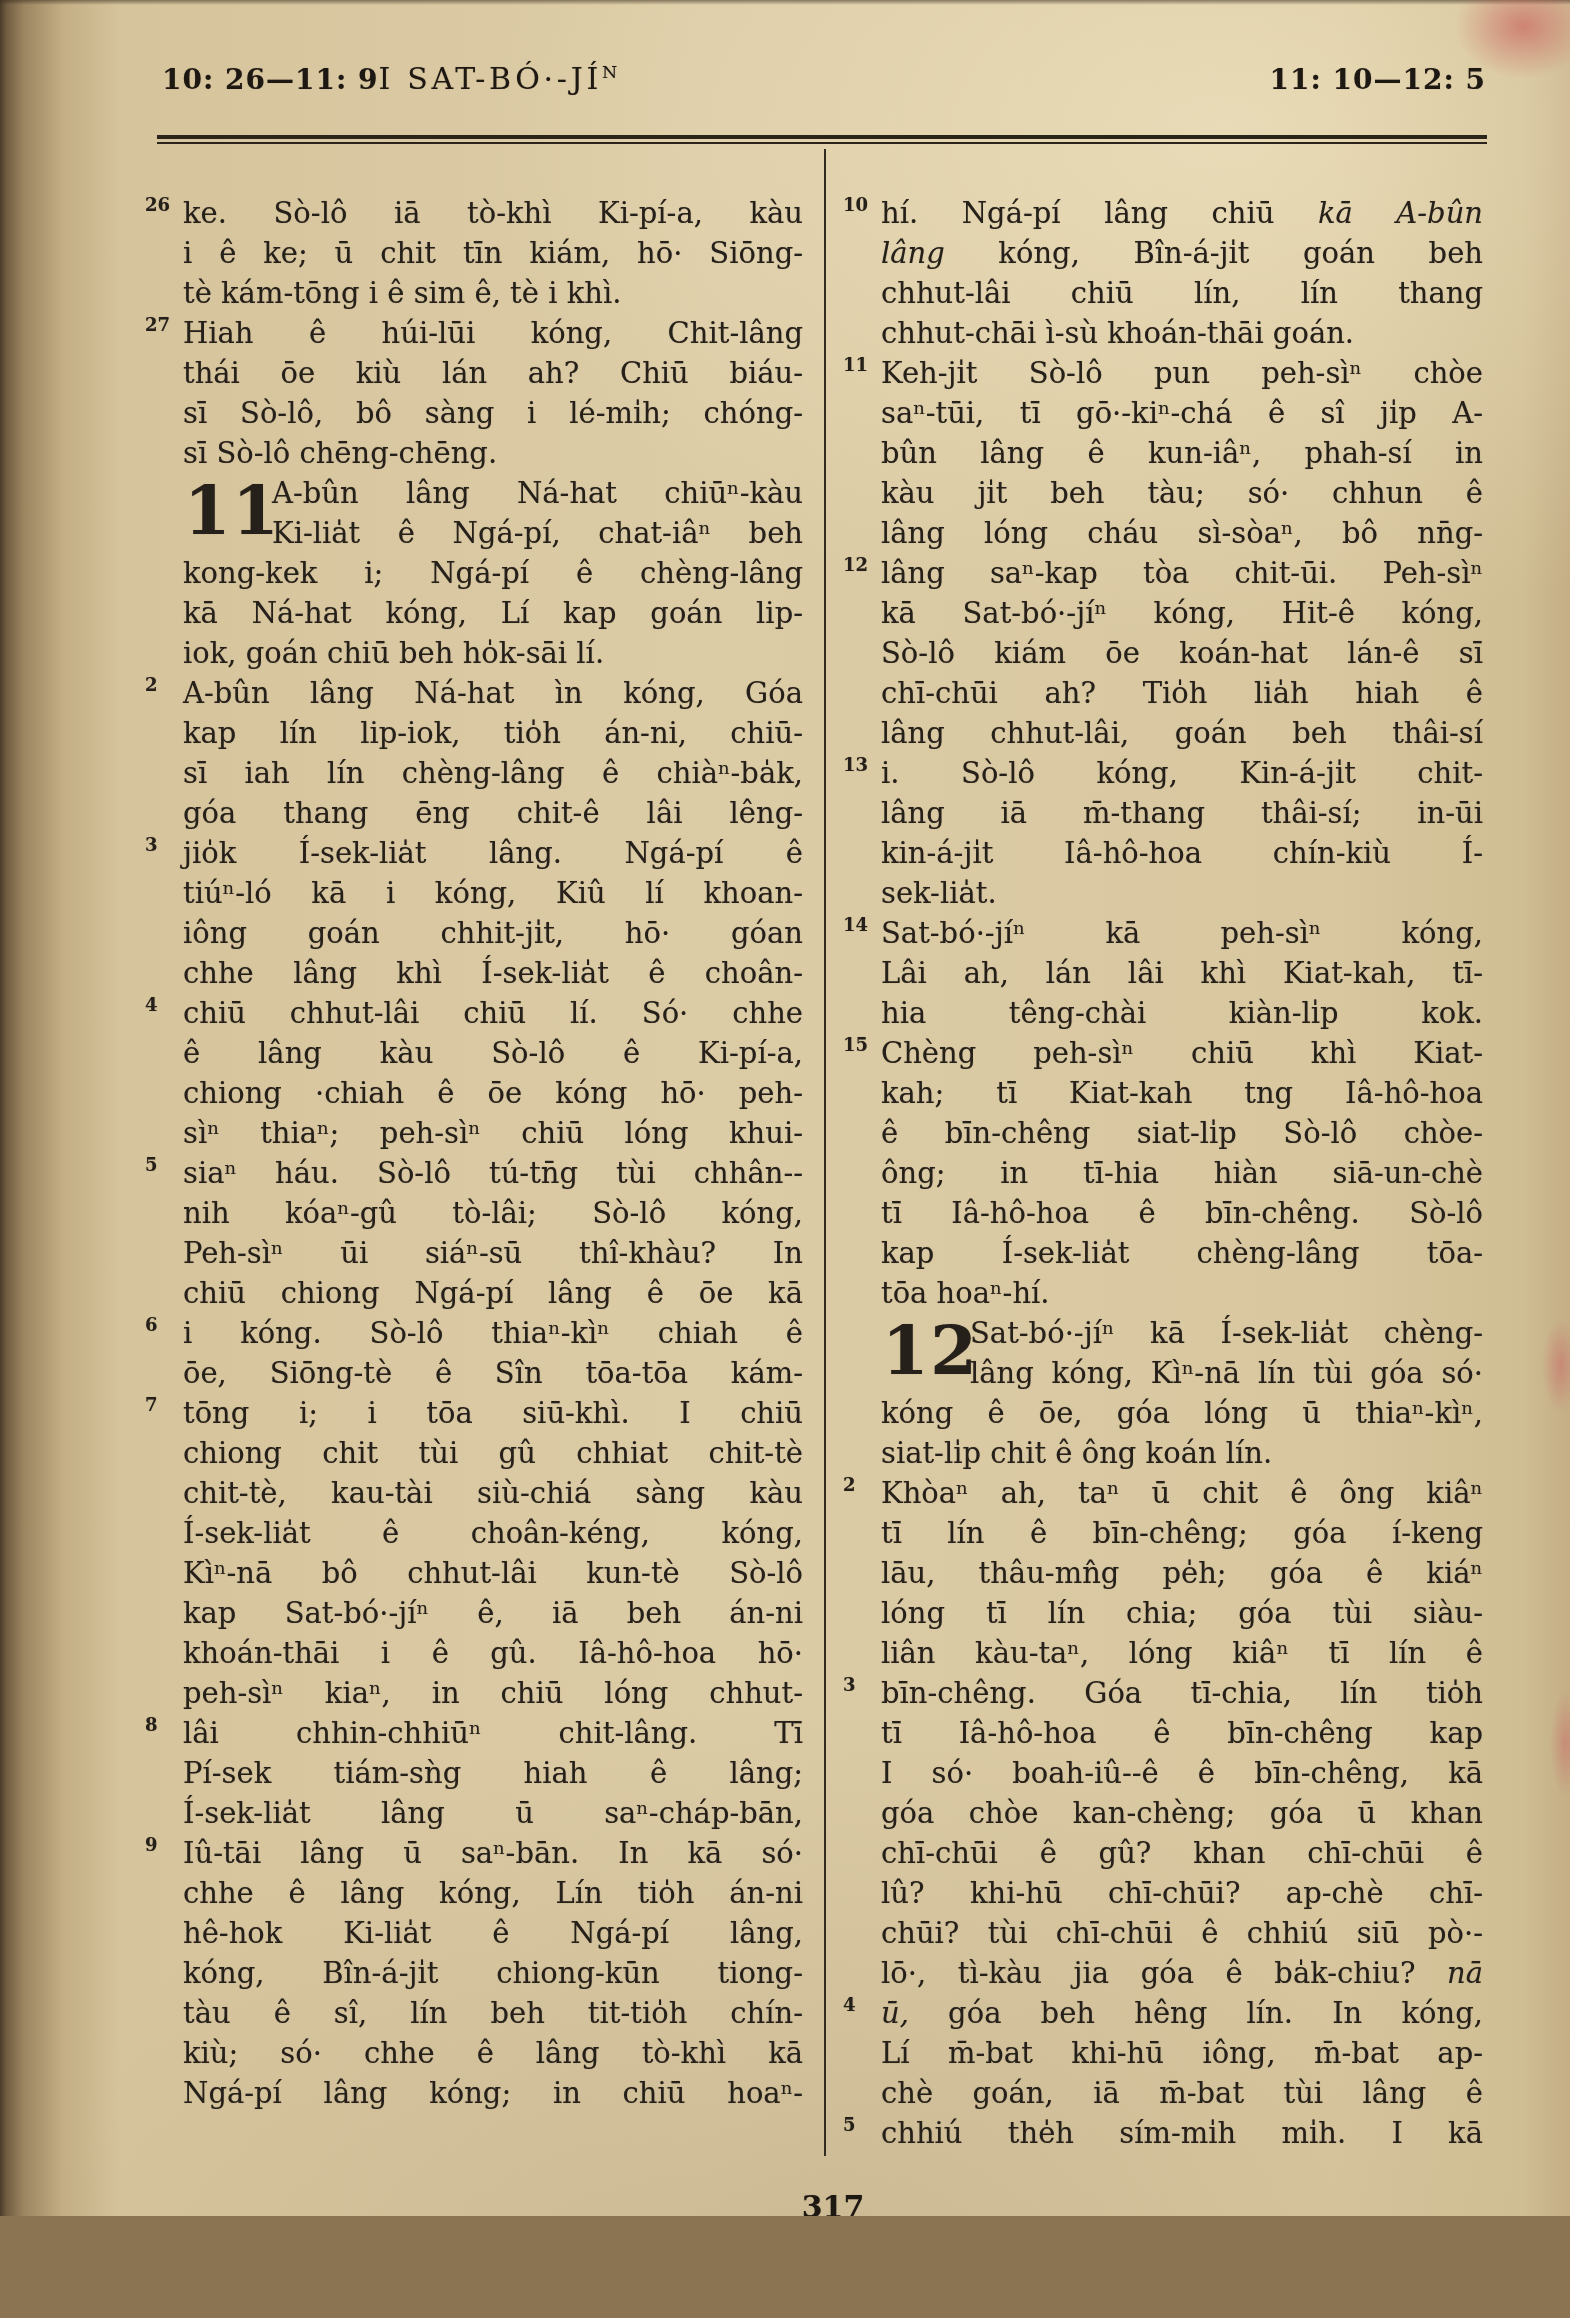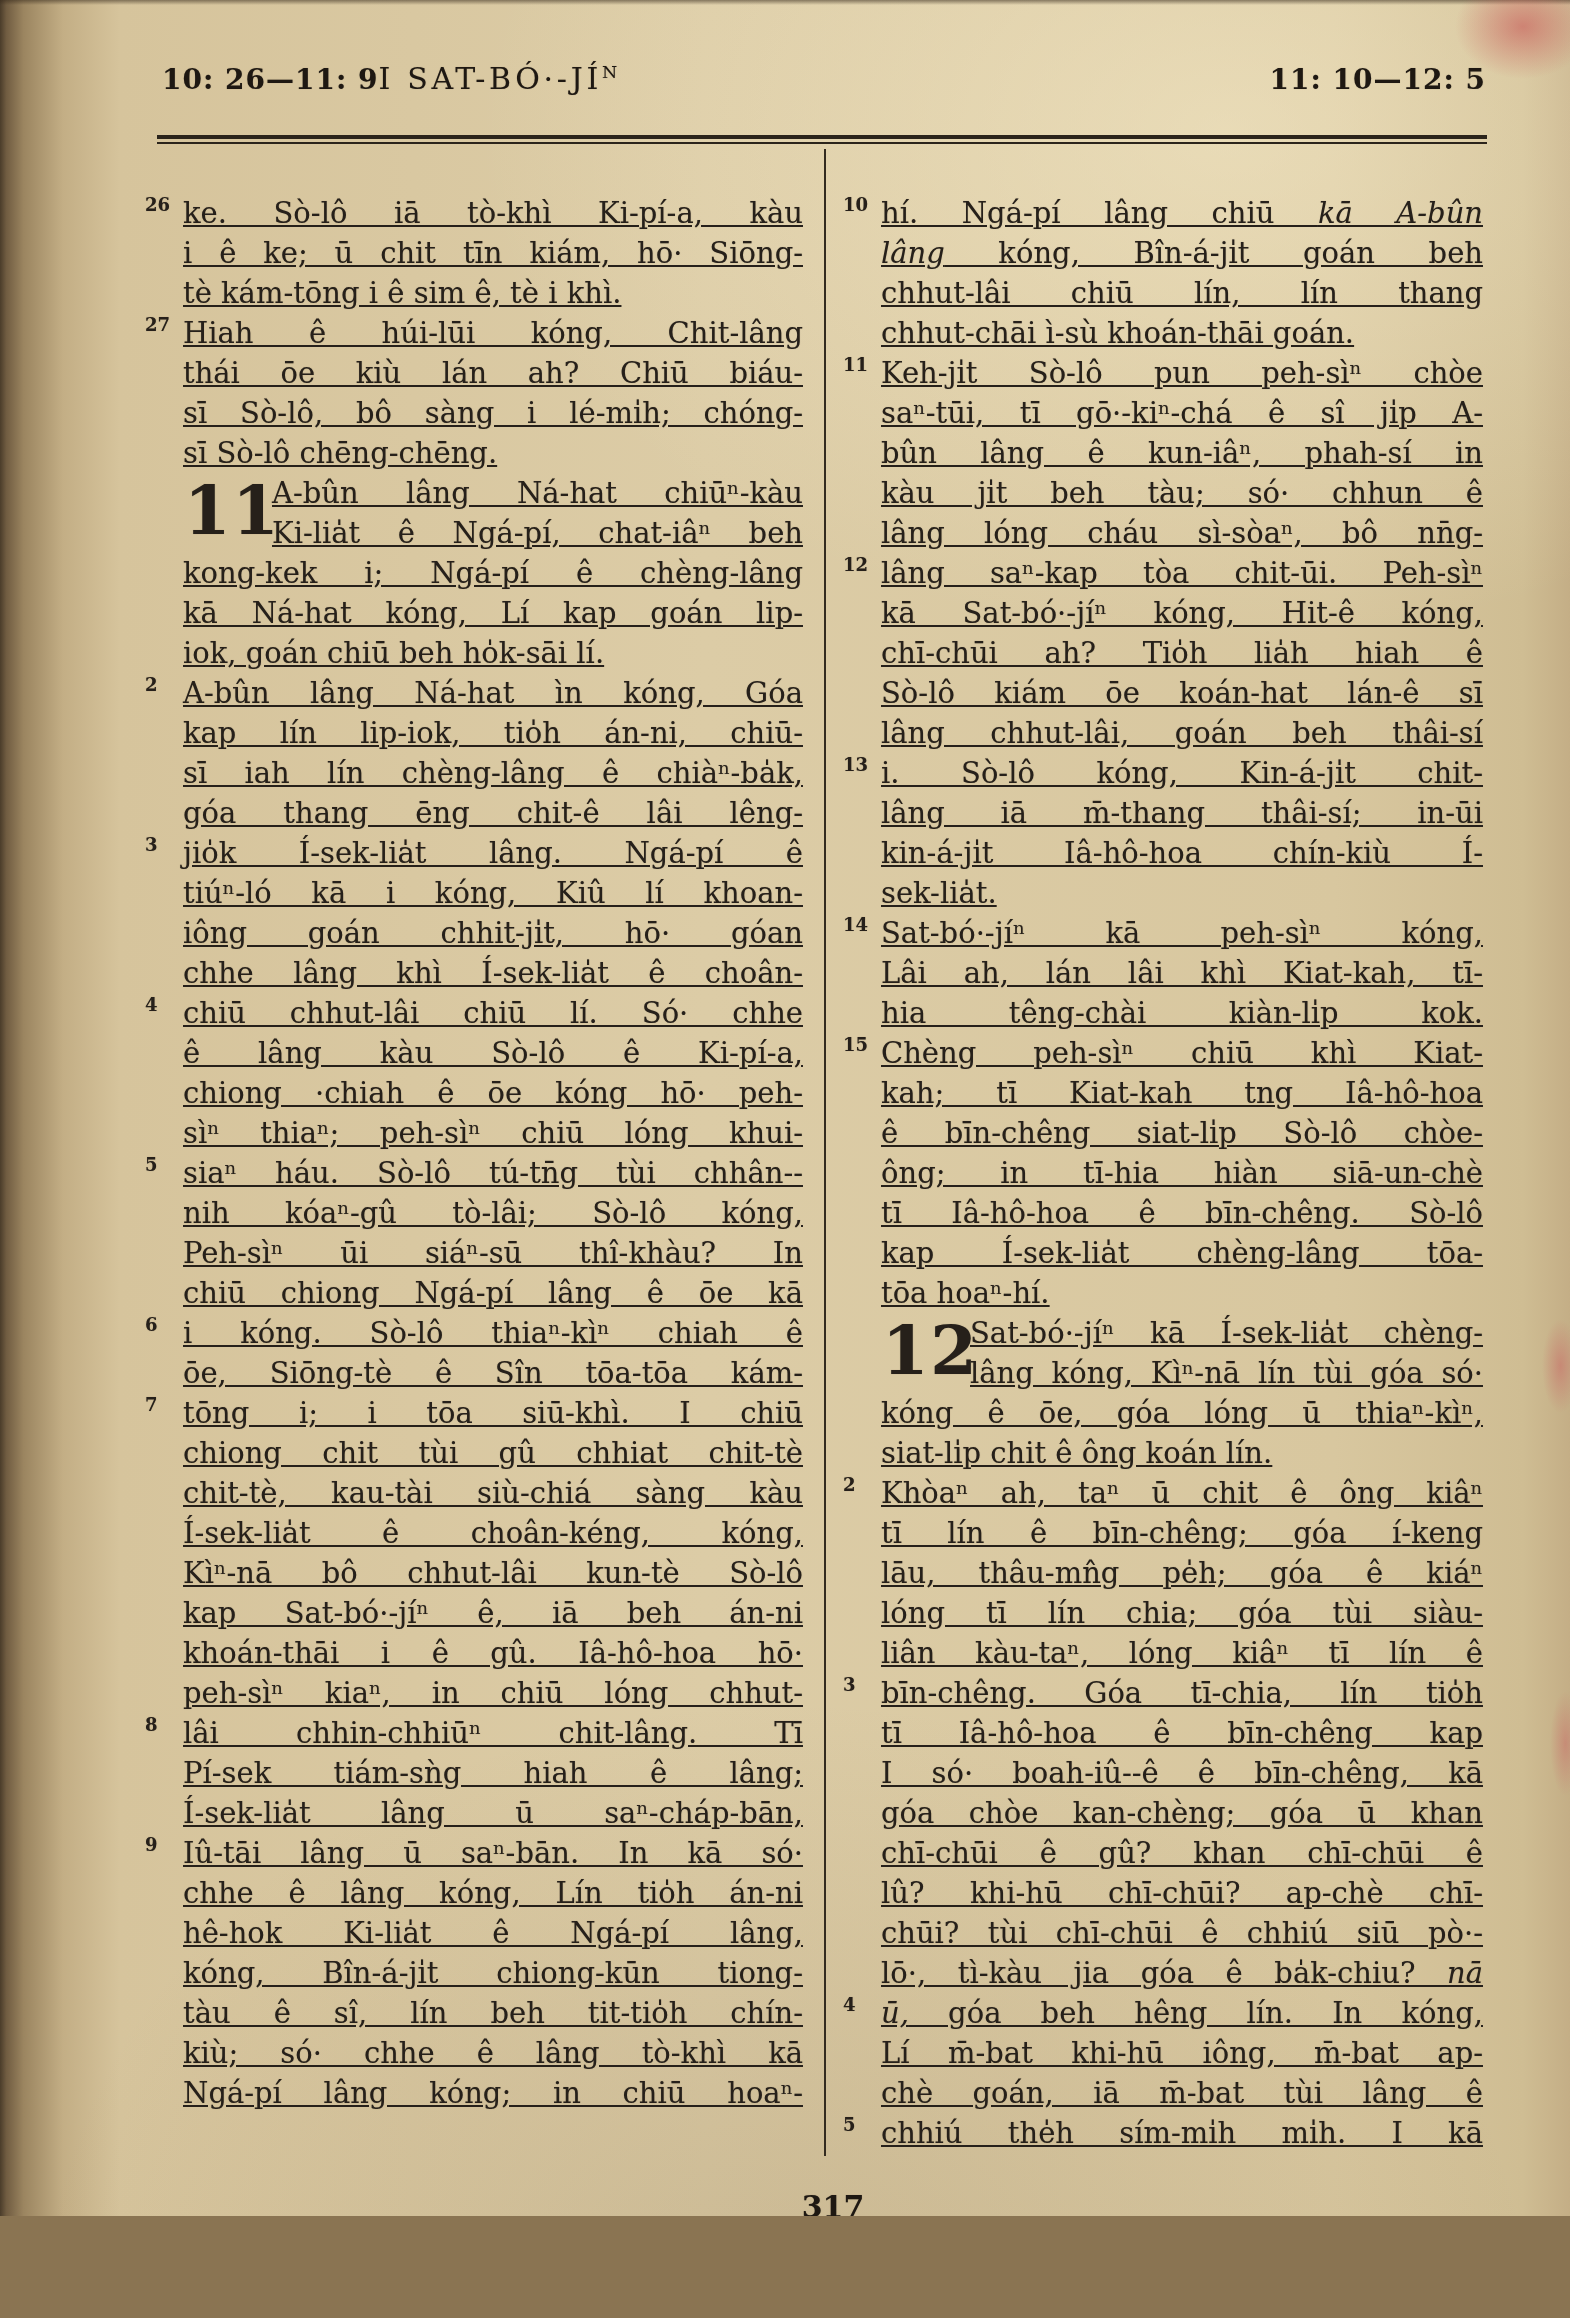--- a/index.html
+++ b/index.html
@@ -41,21 +41,21 @@
   .header .title sup { font-size:58%; letter-spacing:0.5px; }
 
   .rule {
     position:absolute; top:135px; left:157px; right:83px; height:9px;
     border-top:4.2px solid #2b241b; border-bottom:2.1px solid #2b241b;
   }
 
   .text-area { position:absolute; left:183px; top:193px; right:68px; }
   .columns { display:flex; position:relative; }
   .divider { position:absolute; left:641px; top:-44px; bottom:-3.1px; width:2.1px; background:#332b20; }
-  .col { position:relative;text-decoration:underline; }
+  .col { position:relative; }
   .col-left  { width:620px; }
   .col-right { width:602px; margin-left:78px; }
 
   .line {
     position:relative; height:40px; line-height:40px; font-size:29px;
     text-align:justify; text-align-last:justify; text-justify:inter-word;
   }
   .line.end { text-align-last:left; }
   .line.ind { padding-left:89px; }
   .line i { font-style:italic; }
@@ -151,22 +151,22 @@
           <div class="line"><span><i>lâng</i><span> kóng, Bîn-á-ji̍t goán beh</span></span></div>
           <div class="line"><span><span>chhut-lâi chiū lín, lín thang</span></span></div>
           <div class="line end"><span><span>chhut-chāi ì-sù khoán-thāi goán.</span></span></div>
           <div class="line"><span class="verse-num">11</span><span><span>Keh-ji̍t Sò-lô pun peh-sìⁿ chòe</span></span></div>
           <div class="line"><span><span>saⁿ-tūi, tī gō·-kiⁿ-chá ê sî ji̍p A-</span></span></div>
           <div class="line"><span><span>bûn lâng ê kun-iâⁿ, phah-sí in</span></span></div>
           <div class="line"><span><span>kàu ji̍t beh tàu; só· chhun ê</span></span></div>
           <div class="line"><span><span>lâng lóng cháu sì-sòaⁿ, bô nn̄g-</span></span></div>
           <div class="line"><span class="verse-num">12</span><span><span>lâng saⁿ-kap tòa chit-ūi. Peh-sìⁿ</span></span></div>
           <div class="line"><span><span>kā Sat-bó·-jíⁿ kóng, Hit-ê kóng,</span></span></div>
+          <div class="line"><span><span>Sò-lô kiám ōe koán-hat lán-ê sī</span></span></div>
           <div class="line"><span><span>chī-chūi ah? Tio̍h lia̍h hiah ê</span></span></div>
-          <div class="line"><span><span>Sò-lô kiám ōe koán-hat lán-ê sī</span></span></div>
           <div class="line"><span><span>lâng chhut-lâi, goán beh thâi-sí</span></span></div>
           <div class="line"><span class="verse-num">13</span><span><span>i. Sò-lô kóng, Kin-á-ji̍t chit-</span></span></div>
           <div class="line"><span><span>lâng iā m̄-thang thâi-sí; in-ūi</span></span></div>
           <div class="line"><span><span>kin-á-ji̍t Iâ-hô-hoa chín-kiù Í-</span></span></div>
           <div class="line end"><span><span>sek-lia̍t.</span></span></div>
           <div class="line"><span class="verse-num">14</span><span><span>Sat-bó·-jíⁿ kā peh-sìⁿ kóng,</span></span></div>
           <div class="line"><span><span>Lâi ah, lán lâi khì Kiat-kah, tī-</span></span></div>
           <div class="line"><span><span>hia têng-chài kiàn-li̍p kok.</span></span></div>
           <div class="line"><span class="verse-num">15</span><span><span>Chèng peh-sìⁿ chiū khì Kiat-</span></span></div>
           <div class="line"><span><span>kah; tī Kiat-kah tng Iâ-hô-hoa</span></span></div>

